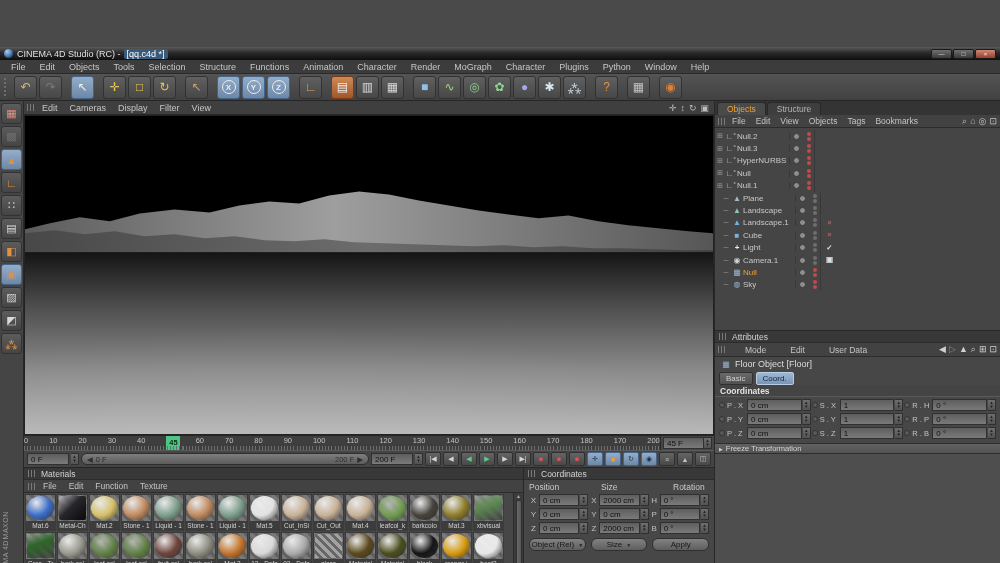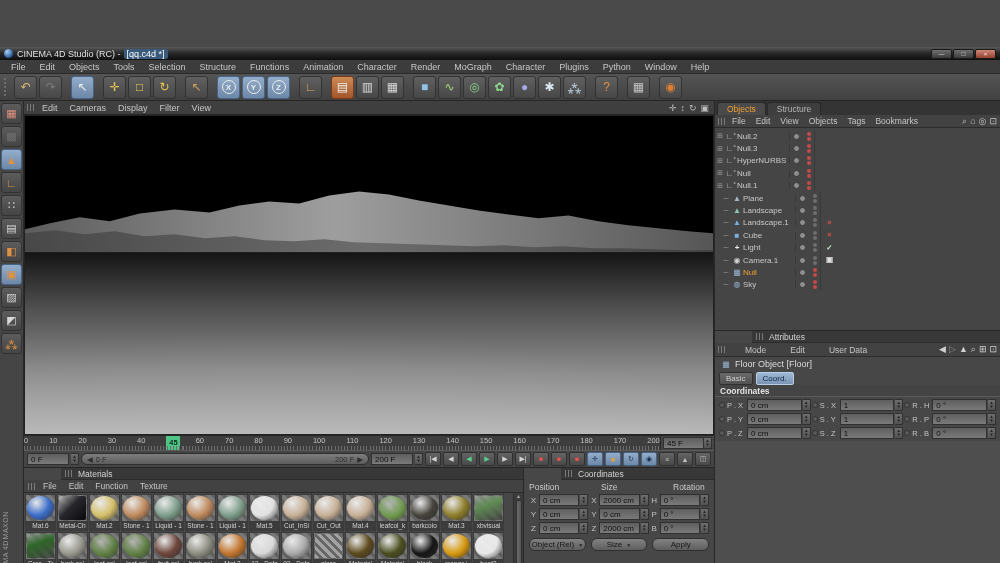--- a/index.html
+++ b/index.html
@@ -44,21 +44,21 @@
 .fld{height:12px;background:linear-gradient(#5e5e5e,#7a7a7a);border:1px solid #303030;color:#101010;font-size:8px;display:flex;align-items:center;padding:0 3px;white-space:nowrap;overflow:hidden;}
 .spin{width:8px;height:12px;flex:none;display:flex;flex-direction:column;align-items:center;justify-content:center;font-size:4.5px;line-height:4px;color:#222;background:linear-gradient(#6e6e6e,#525252);border:1px solid #303030;border-left:none;}
 .spin::before{content:"▲";}.spin::after{content:"▼";}
 .transport{height:17px;background:#454545;border-top:1px solid #5a5a5a;display:flex;align-items:center;padding:0 3px;gap:2px;}
 .rangebar{flex:1;height:12px;border-radius:6px;background:linear-gradient(#7e7e7e,#5c5c5c);border:1px solid #2e2e2e;display:flex;align-items:center;padding:0 5px;font-size:7.5px;color:#2e2e2e;gap:3px;}
 .rangebar .rfill{flex:1;}
 .tpbtn{width:16px;height:14px;flex:none;border-radius:2px;background:linear-gradient(#646464,#494949);border:1px solid #303030;display:flex;align-items:center;justify-content:center;font-size:7px;}
 .tpbtn.active{background:linear-gradient(#93aecb,#6d87a6);border-color:#46648a;}
 
 .bottom{height:117px;display:flex;border-top:1px solid #262626;}
-.pnl-title{height:12px;background:#383838;display:flex;align-items:center;font-size:8.5px;color:#d2d2d2;padding:0 4px;gap:4px;border-bottom:1px solid #2c2c2c;flex:none;margin-left:37px;}
+.pnl-title{height:12px;background:#383838;display:flex;align-items:center;font-size:8.5px;color:#d2d2d2;padding:0 4px;gap:4px;border-bottom:1px solid #2c2c2c;flex:none;}
 .grip{width:9px;height:7px;flex:none;background:repeating-linear-gradient(90deg,#7a7a7a 0 1px,transparent 1px 3px);}
 .pnl-menu{height:13px;display:flex;align-items:center;font-size:8.5px;padding:0 4px;background:#424242;border-bottom:1px solid #2c2c2c;flex:none;}
 .pnl-menu .mi{padding:0 6px;color:#c4c4c4;}
 .materials{width:500px;flex:none;display:flex;flex-direction:column;background:#474747;border-right:1px solid #282828;}
 .mat-area{flex:1;display:flex;overflow:hidden;}
 .mat-grid{flex:1;display:flex;flex-wrap:wrap;align-content:flex-start;gap:1px;padding:1px;overflow:hidden;}
 .mat{width:31px;flex:none;}
 .mthumb{height:28px;position:relative;background:repeating-linear-gradient(45deg,#787878 0 4px,#616161 4px 8px);border:1px solid #3a3a3a;}
 .mball{position:absolute;inset:1px;border-radius:50%;background:radial-gradient(circle at 35% 28%,rgba(255,255,255,.85),var(--mat) 52%,rgba(0,0,0,.6) 105%);}
 .mball.flat{border-radius:0;background:linear-gradient(160deg,rgba(255,255,255,.25),var(--mat) 40%,rgba(0,0,0,.35));}
@@ -1096,20 +1096,21 @@
             <span class="spin"></span>
             <span class="alabel">S . Z</span>
             <span class="fld">1</span>
             <span class="spin"></span>
             <span class="alabel">R . B</span>
             <span class="fld">0 °</span>
             <span class="spin"></span>
           </div>
 
       </div>
+      <div class="freeze">Freeze Transformation</div>
       <div class="attr-fill"></div>
     </div>
   </div>
 </div>
 
 <div class="taskbar">
   <div class="tapps">
 
       <div class="tapp app-start">
         <i class="appico"></i>

